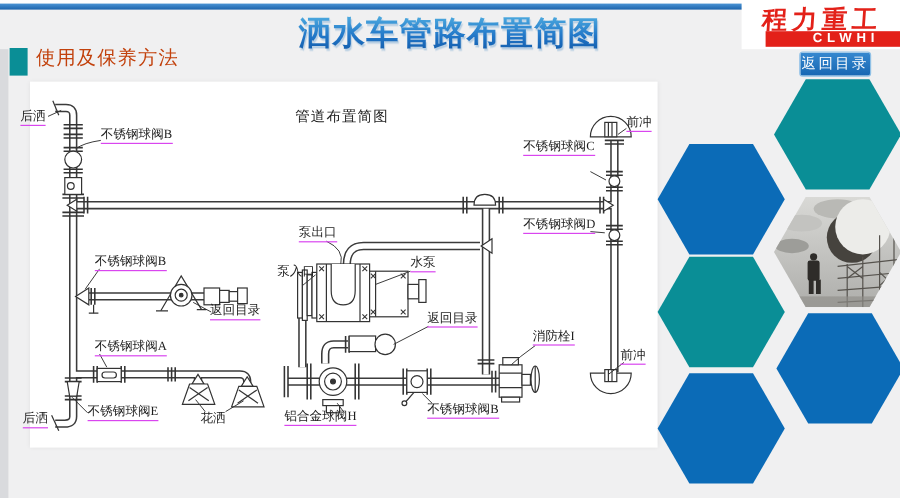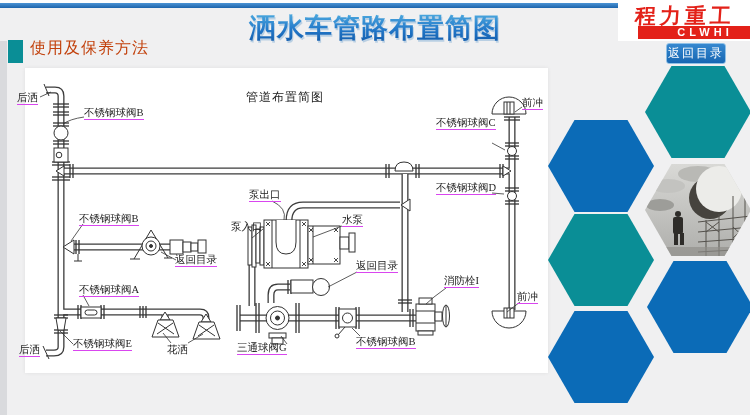--- a/index.html
+++ b/index.html
@@ -289,21 +289,21 @@
 <div class="lbl u" style="left:79px;top:213px">不锈钢球阀B</div>
 <div class="lbl u" style="left:175px;top:254px">返回目录</div>
 <div class="lbl u" style="left:79px;top:284px">不锈钢球阀A</div>
 <div class="lbl u" style="left:73px;top:338px">不锈钢球阀E</div>
 <div class="lbl u" style="left:19px;top:344px">后洒</div>
 <div class="lbl" style="left:167px;top:344px">花洒</div>
 <div class="lbl u" style="left:249px;top:189px">泵出口</div>
 <div class="lbl" style="left:231px;top:221px">泵入口</div>
 <div class="lbl u" style="left:342px;top:214px">水泵</div>
 <div class="lbl u" style="left:356px;top:260px">返回目录</div>
-<div class="lbl u" style="left:237px;top:342px">三通球阀G</div>
+<div class="lbl u" style="left:237px;top:342px">铝合金球阀H</div>
 <div class="lbl u" style="left:356px;top:336px">不锈钢球阀B</div>
 <div class="lbl u" style="left:444px;top:275px">消防栓I</div>
 <div class="lbl u" style="left:436px;top:117px">不锈钢球阀C</div>
 <div class="lbl u" style="left:436px;top:182px">不锈钢球阀D</div>
 <div class="lbl u" style="left:522px;top:97px">前冲</div>
 <div class="lbl u" style="left:517px;top:291px">前冲</div>
 
 <svg class="abs hexes" viewBox="540 58 210 352">
   <defs>
     <clipPath id="hexclip">

